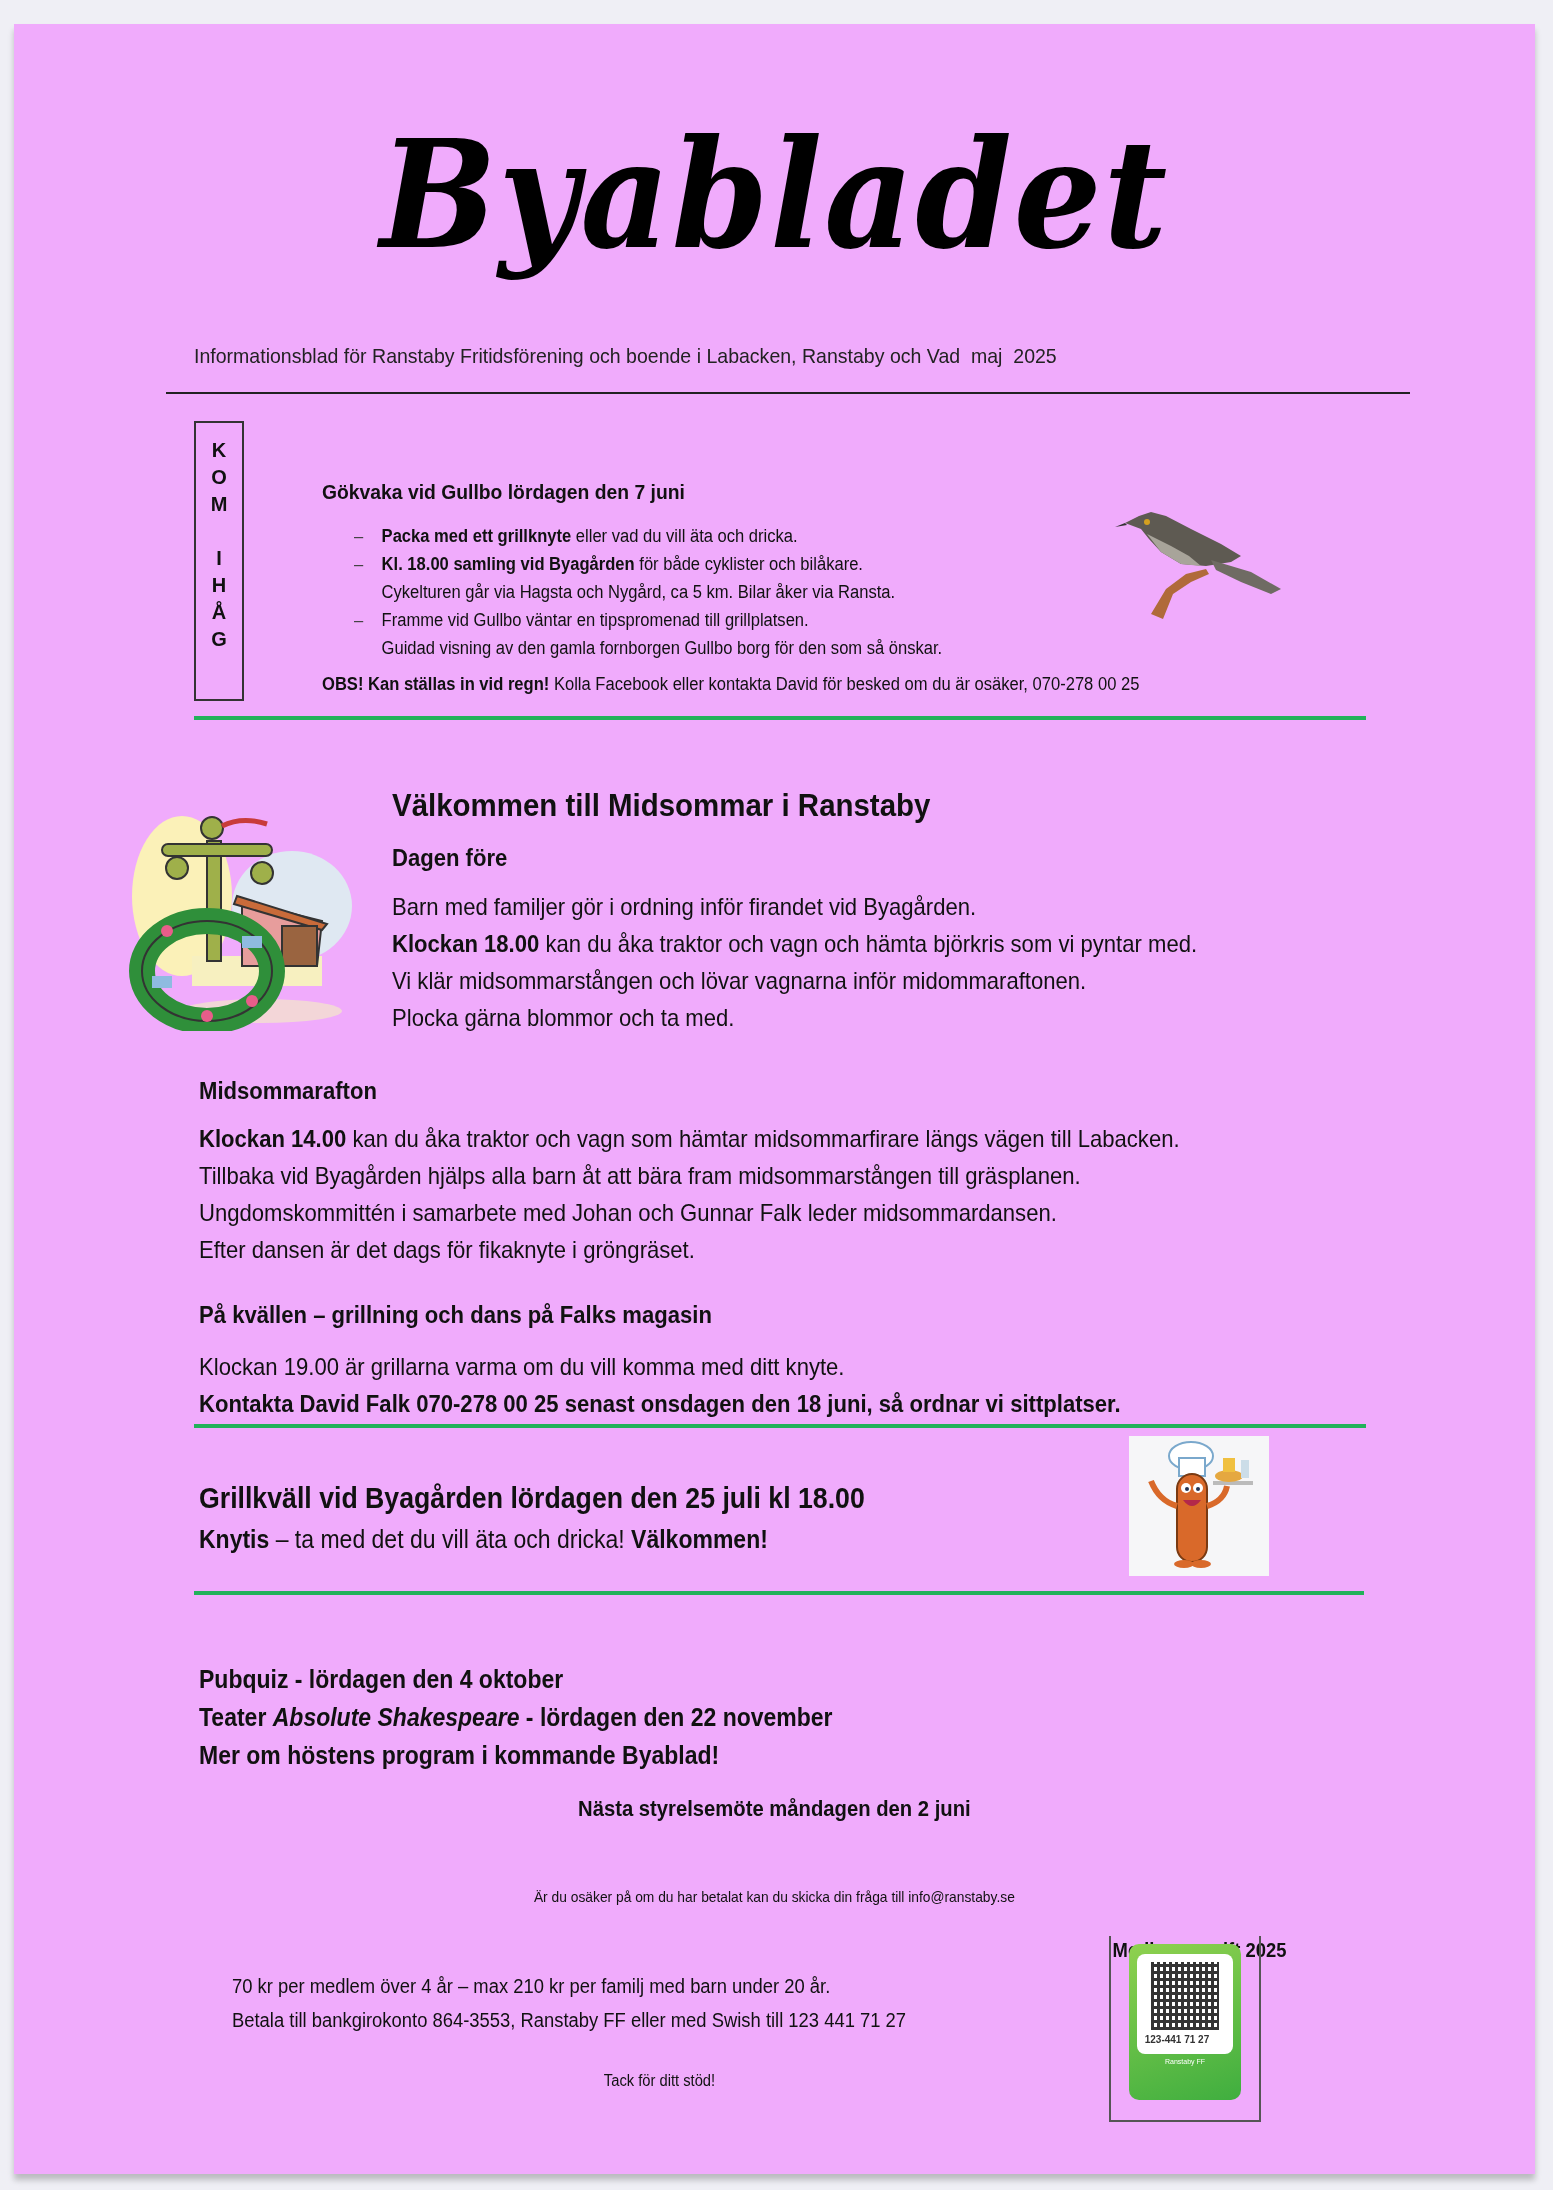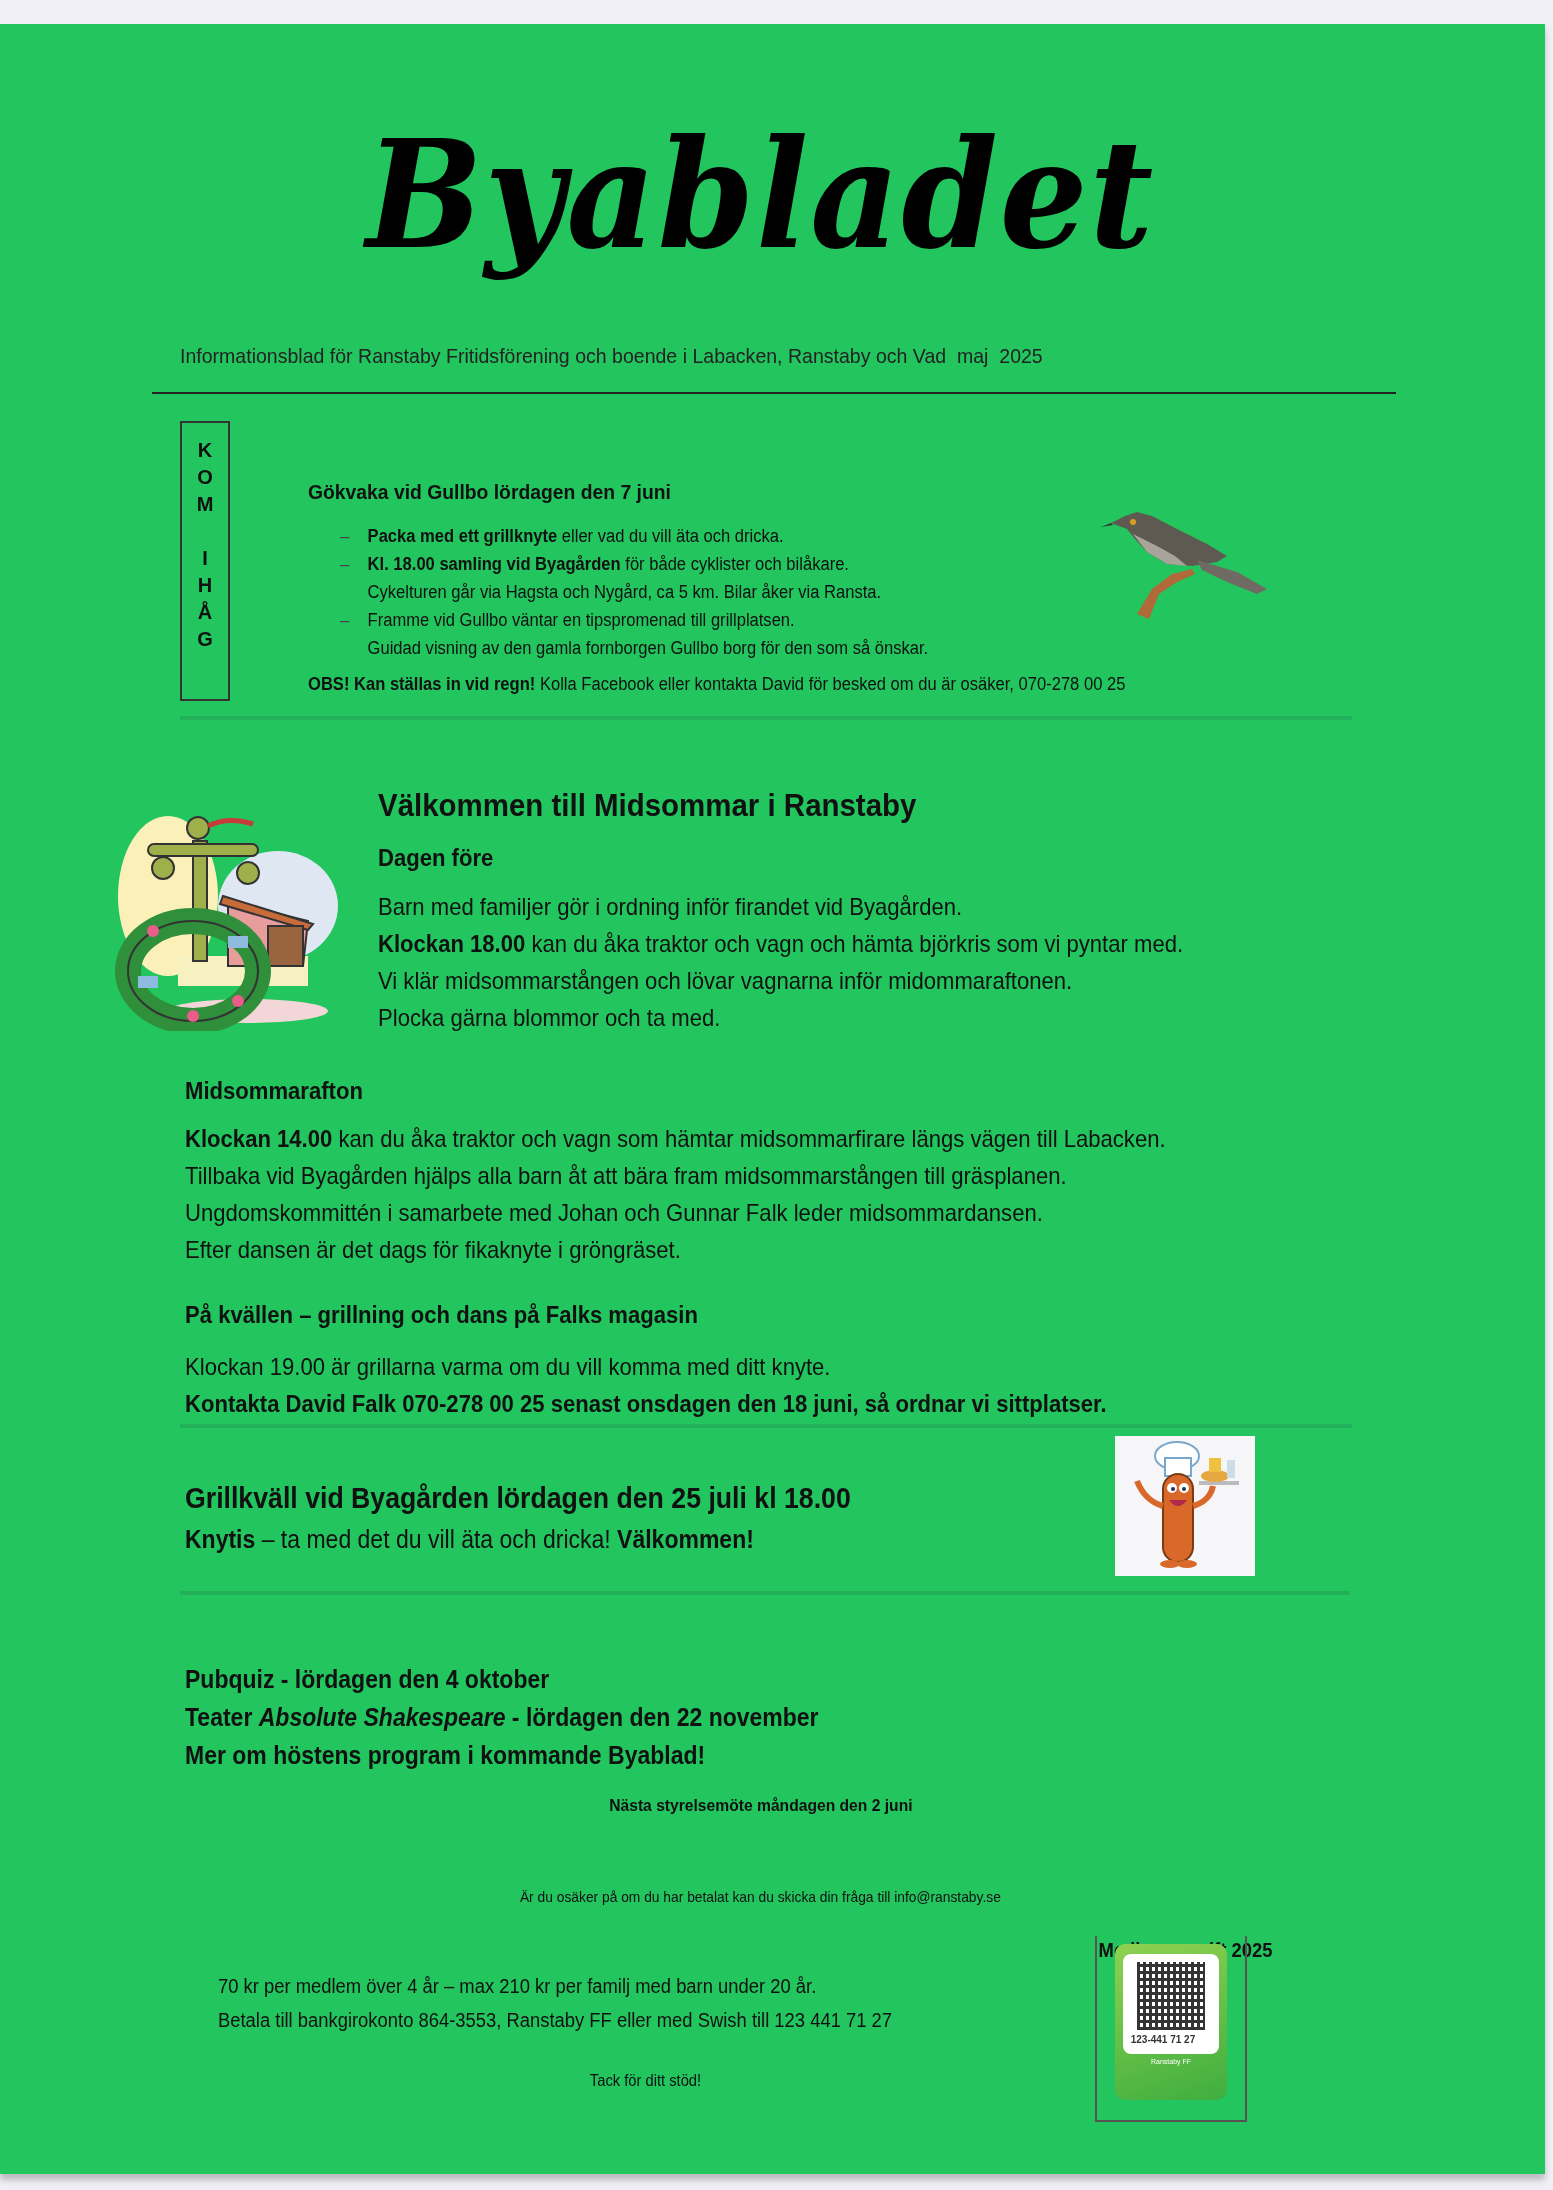--- a/index.html
+++ b/index.html
@@ -6,25 +6,24 @@
   body {
     width: 1553px; height: 2190px;
     background: #efeff5;
     position: relative;
     font-family: "Liberation Sans", sans-serif;
     color: #111;
     overflow: hidden;
   }
   .page {
     position: absolute;
-    left: 0; top: 24px;
+    left: 14px; top: 24px;
     width: 1521px; height: 2150px;
-    background: #22c55e;
+    background: #f0abfc;
     box-shadow: 0 6px 6px rgba(0,0,0,0.22);
-    padding-left: 24px;
   }
   .abs { position: absolute; }
   .masthead {
     left: 0; top: 95px; width: 1521px; text-align: center;
     font-family: "DejaVu Serif", serif;
     font-size: 150px; font-weight: bold; font-style: italic;
     letter-spacing: 2px; line-height: 1;
     transform: scaleX(0.92);
     color: #000;
   }
@@ -61,21 +60,21 @@
   .mid-lines { left: 378px; top: 864px; }
   .afton-head { left: 185px; top: 1053px; font-size: 24px; font-weight: bold; }
   .afton-lines { left: 185px; top: 1096px; }
   .kvall-head { left: 185px; top: 1277px; font-size: 24px; font-weight: bold; }
   .kvall-lines { left: 185px; top: 1324px; }
   .grill-title { left: 185px; top: 1458px; font-size: 29px; font-weight: bold; }
   .grill-sub { left: 185px; top: 1501px; font-size: 25px; }
   .autumn { left: 185px; top: 1636px; font-size: 25px; font-weight: bold; line-height: 38px; }
   .center { text-align: center; left: 0; width: 1521px; }
   .center .text-cal { transform-origin: center; display: inline-block; }
-  .styrelse { top: 1772px; font-size: 17px; font-weight: bold; }
+  .styrelse { top: 1772px; font-size: 22px; font-weight: bold; }
   .paminner { top: 1832px; font-size: 22px; font-weight: bold; }
   .osaker { top: 1864px; font-size: 15px; }
   .fee-head { left: 0; width: 1280px; top: 1915px; font-size: 20px; font-weight: bold; text-align: right; }
   .fee-lines { left: 218px; top: 1945px; font-size: 20px; line-height: 34px; }
   .tack { left: 0; width: 1290px; top: 2022px; font-size: 16px; text-align: center; margin-top: 26px; }
   .swish-frame {
     left: 1095px; top: 1912px; width: 152px; height: 186px;
     border-left: 2px solid #555; border-right: 2px solid #555; border-bottom: 2px solid #555;
     box-sizing: border-box;
   }

